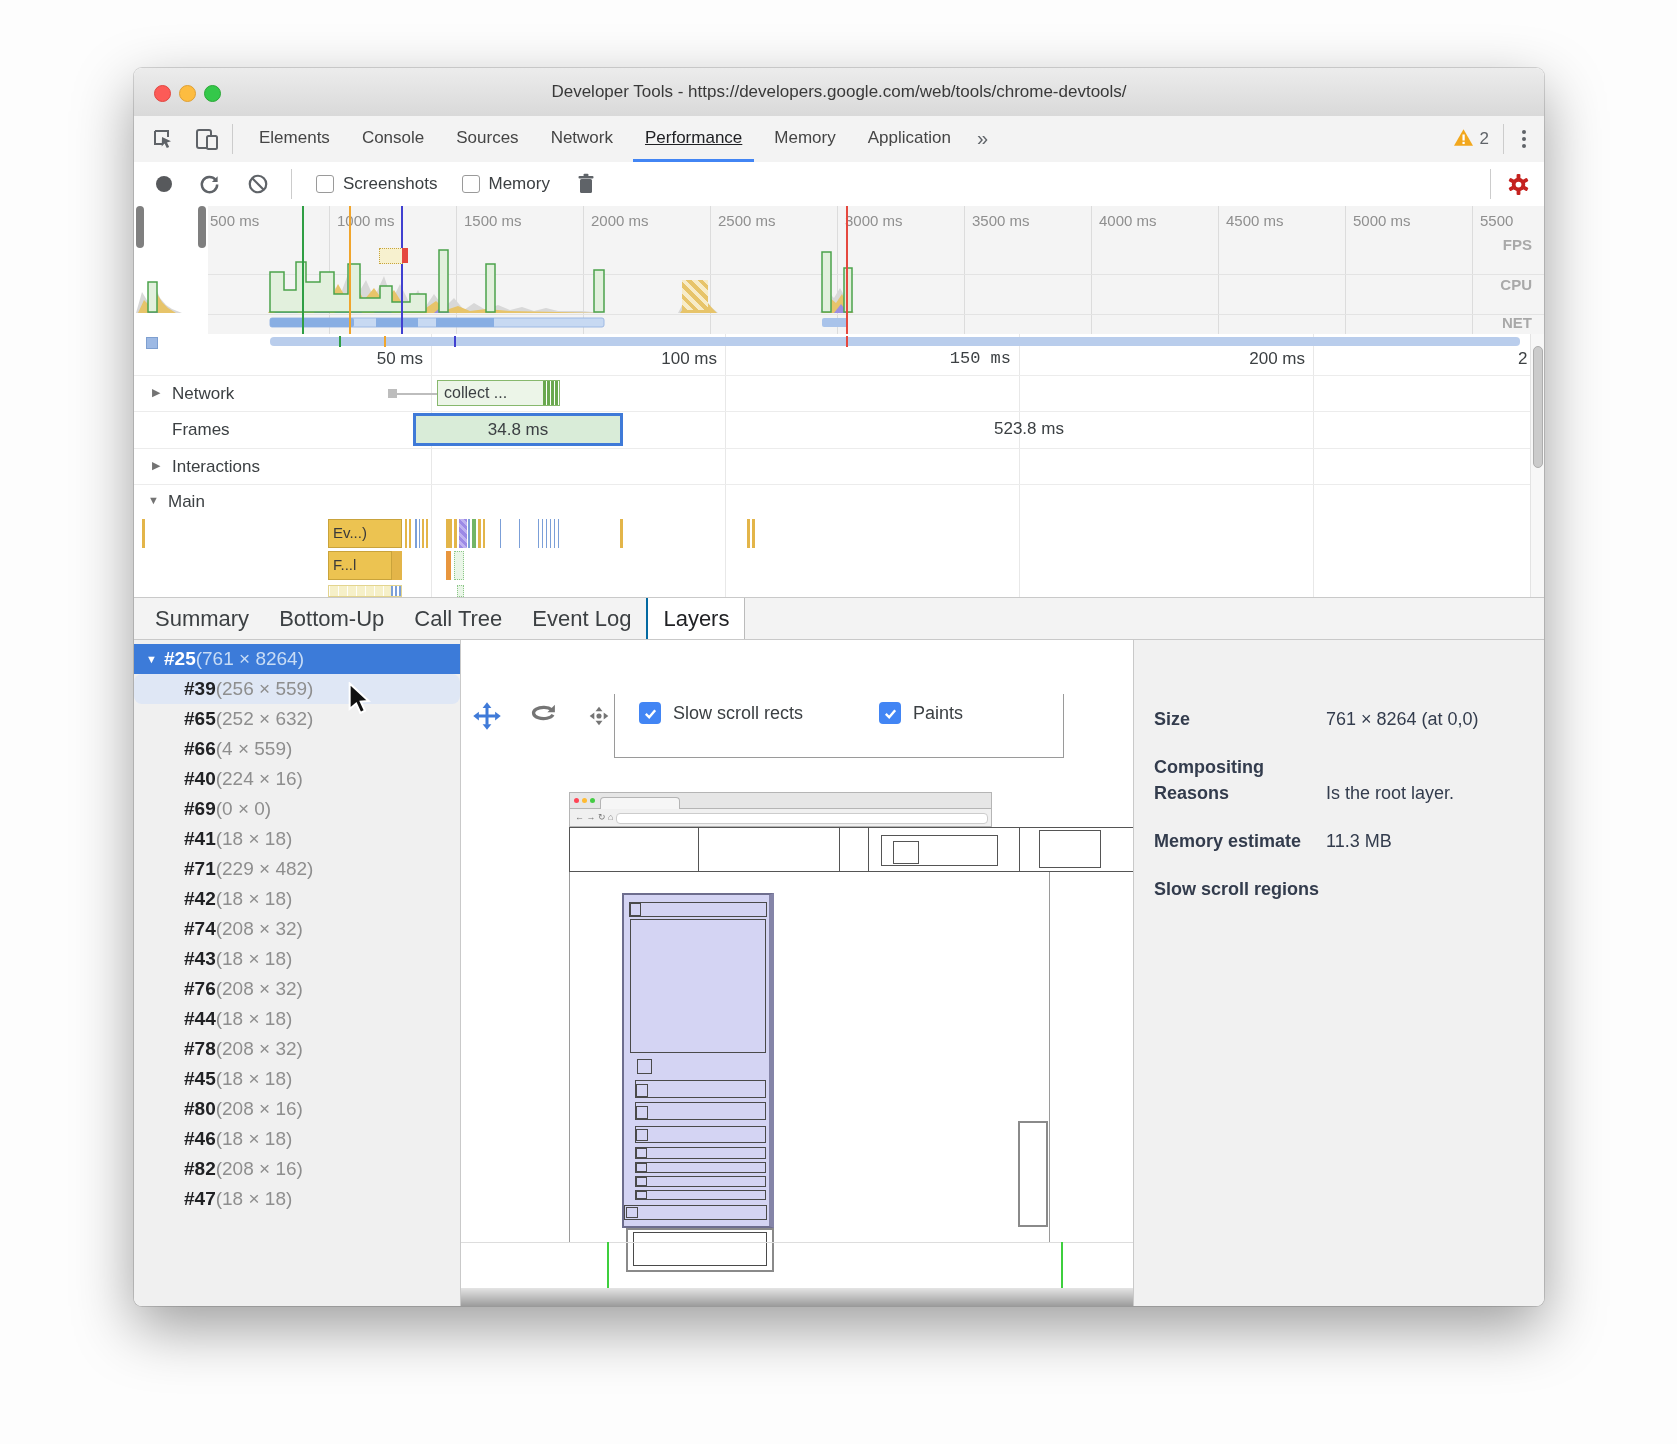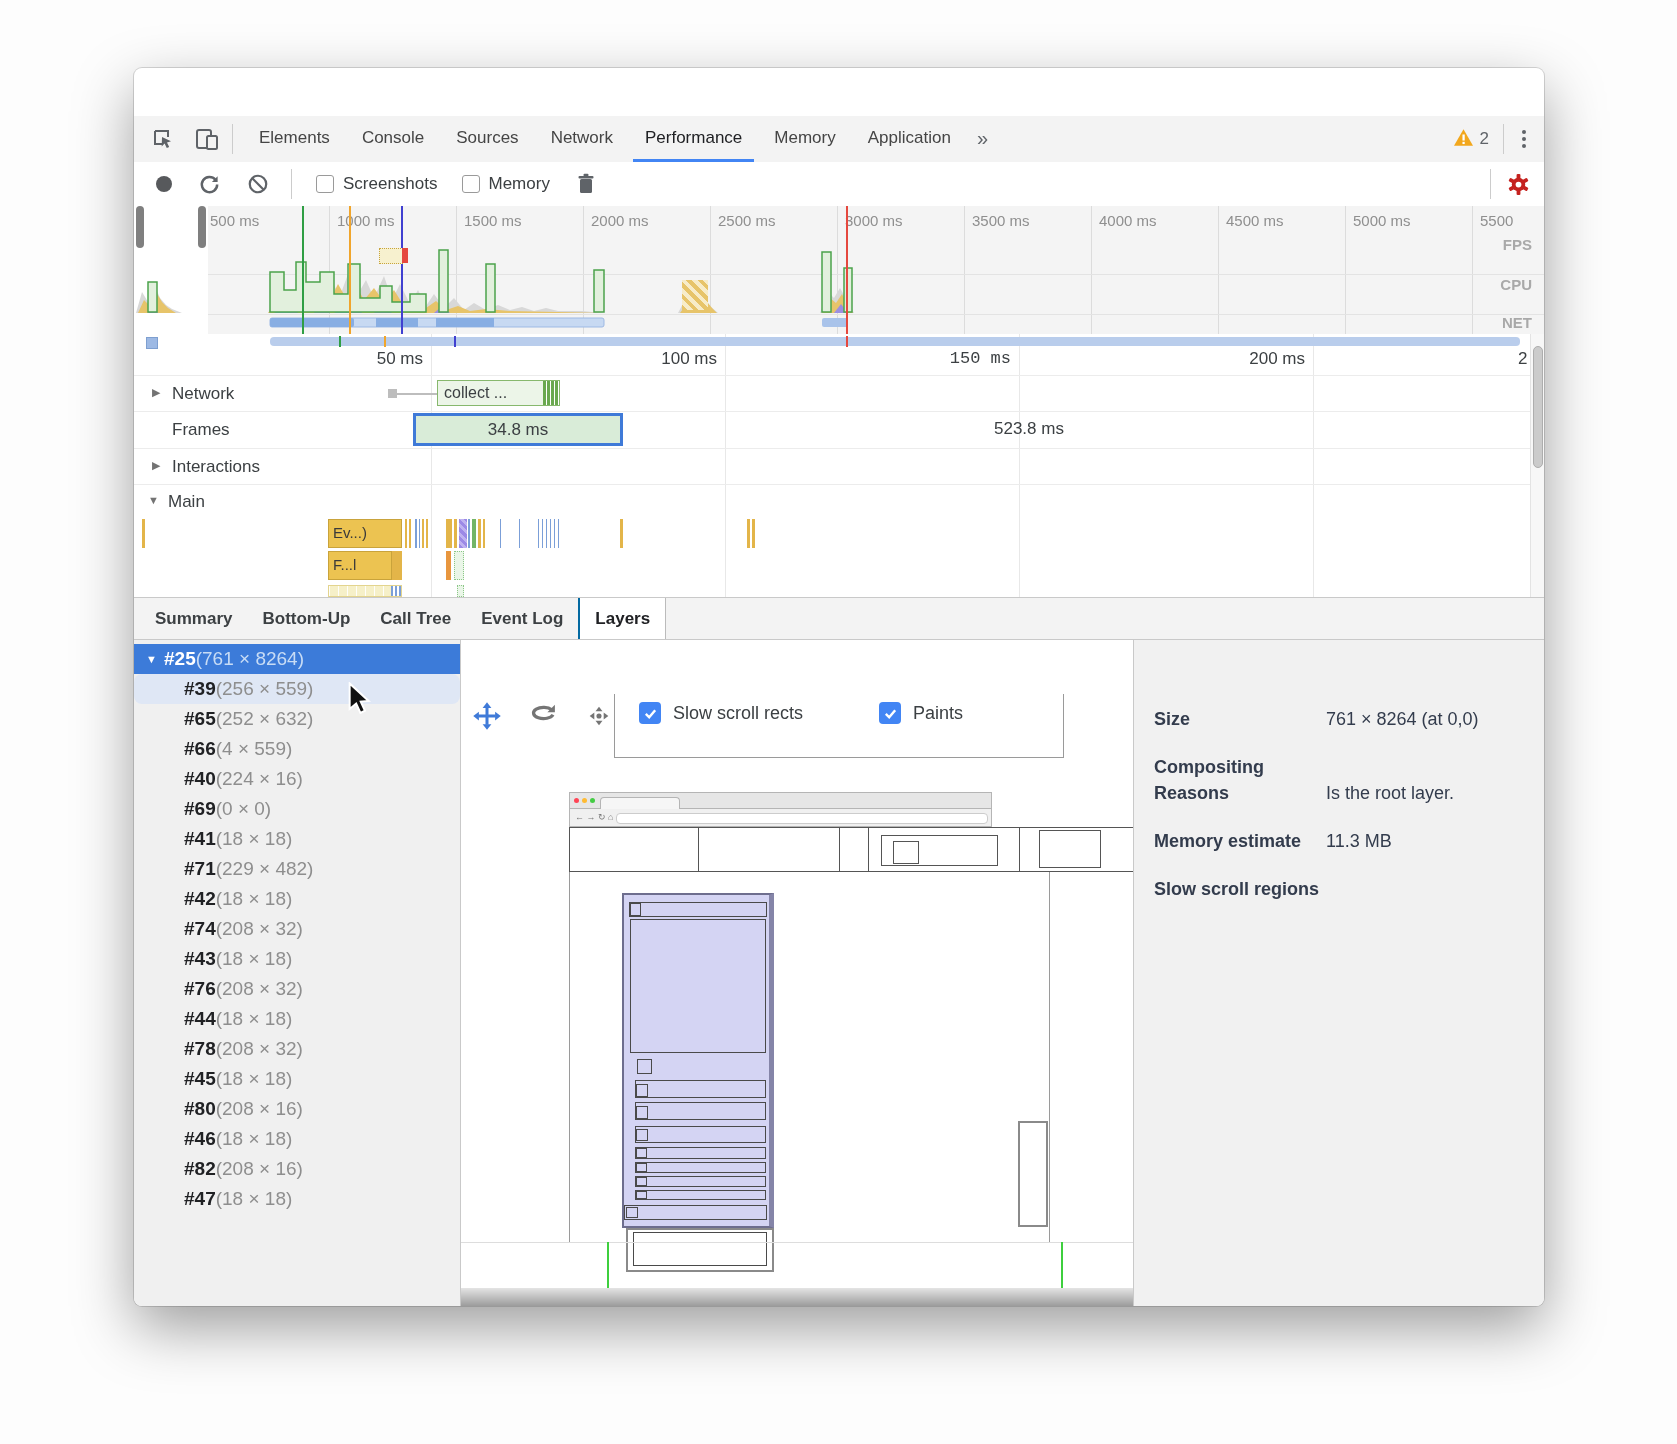--- a/index.html
+++ b/index.html
@@ -17,21 +17,21 @@
   .light.green{left:70px;background:#34c84a;border:1px solid #2aa836;}
   .wtitle{position:absolute;left:0;right:0;top:0;line-height:48px;text-align:center;font-size:17px;color:#393939;font-weight:500;}
 
   
   .tabbar{position:absolute;left:0;top:48px;width:100%;height:46px;background:#f3f3f3;border-bottom:1px solid #ccc;
           display:flex;align-items:center;}
   .tb-icon{width:30px;height:30px;margin-left:14px;display:flex;align-items:center;justify-content:center;flex:0 0 auto;}
   .vsep{width:1px;height:30px;background:#ccc;margin:0 10px;flex:0 0 auto;}
   .tabs{display:flex;height:100%;align-items:center;}
   .tab{padding:0 16px;font-size:17px;color:#454545;height:100%;line-height:44px;position:relative;cursor:default;}
-  .tab.sel{color:#202124;}
+  .tab.sel{color:#202124;text-decoration:underline;}
   .tab.sel:after{content:"";position:absolute;left:4px;right:4px;bottom:0;height:3px;background:#4285f4;}
   .tab.more{font-size:20px;color:#5f6368;padding:0 10px;}
   .tab-right{margin-left:auto;display:flex;align-items:center;height:100%;}
   .warncount{font-size:17px;color:#5f6368;margin:0 4px 0 6px;}
   .kebab{display:flex;flex-direction:column;gap:3px;padding:0 18px 0 8px;}
   .kebab i{width:4px;height:4px;border-radius:50%;background:#5f6368;}
 
   
   .ptoolbar{position:absolute;left:0;top:94px;width:100%;height:44px;background:#fff;border-bottom:1px solid #d0d0d0;
             display:flex;align-items:center;}
@@ -82,21 +82,21 @@
   .mt{position:absolute;}
   .t-y{background:#e3b549}.t-b{background:#7b9fd8}.t-g{background:#74b566}.t-o{background:#e8963e}
   .t-p{background:repeating-linear-gradient(45deg,#9c89e6 0 3px,#bfb2f0 3px 6px)}
   .t-gd{background:#eaf6e8;border:1px dotted #8cc787;box-sizing:border-box;}
   .fsb{position:absolute;right:0;top:0;width:13px;height:100%;background:#f7f7f7;border-left:1px solid #e3e3e3;}
   .fsb .thumb{position:absolute;left:2px;top:12px;width:8px;height:120px;background:#cbcbcb;border:1px solid #adadad;border-radius:5px;}
 
   
   .bbar{position:absolute;left:0;top:529px;width:100%;height:43px;background:#f3f3f3;border-top:1px solid #c9c9c9;
         border-bottom:1px solid #c9c9c9;display:flex;align-items:stretch;box-sizing:border-box;}
-  .btab{padding:0 15px;font-size:17px;color:#3c4043;line-height:41px;font-weight:bold;}
+  .btab{padding:0 15px;font-size:22px;color:#3c4043;line-height:41px;}
   .btab.sel{background:#fff;border-left:2px solid #0369a1;border-right:1px solid #bbb;color:#202124;}
 
   
   .panes{position:absolute;left:0;top:572px;width:100%;height:666px;}
   .pane-left{position:absolute;left:0;top:0;width:327px;height:100%;background:#f0f0f0;border-right:1px solid #c9c9c9;box-sizing:border-box;overflow:hidden;}
   .trow{position:absolute;left:0;width:100%;height:30px;font-size:19px;line-height:30px;color:#202124;white-space:nowrap;}
   .trow .tr-tri{position:absolute;left:12px;font-size:11px;color:#fff;}
   .trow .tr-id{font-weight:700;}
   .trow .tr-dim{color:#8e8e8e;}
   .trow.sel{background:#3c7bd9;color:#fff;}
@@ -118,20 +118,26 @@
   .drow{display:flex;margin-bottom:22px;align-items:flex-end;}
   .dlab{width:172px;font-size:18px;font-weight:700;color:#333c4d;line-height:26px;}
   .dval{width:160px;font-size:18px;color:#333c4d;line-height:26px;}
 </style>
 </head>
 <body>
 
 <div class="canvas">
  <div class="window">
 
+  <div class="titlebar">
+    <span class="light red"></span>
+    <span class="light yellow"></span>
+    <span class="light green"></span>
+    <div class="wtitle">Developer Tools - https://developers.google.com/web/tools/chrome-devtools/</div>
+  </div>
 
   <div class="tabbar">
     <span class="tb-icon">
       <svg width="24" height="24" viewBox="0 0 24 24">
             <path d="M4 4h13v6" fill="none" stroke="#5f6368" stroke-width="2"></path>
             <path d="M4 4v13h7" fill="none" stroke="#5f6368" stroke-width="2"></path>
             <path d="M11 10l9 4.2-4 1.2 2.2 4.6-2.4 1.1-2.2-4.6-2.9 3z" fill="#5f6368"></path>
           </svg>
     </span>
     <span class="tb-icon">

